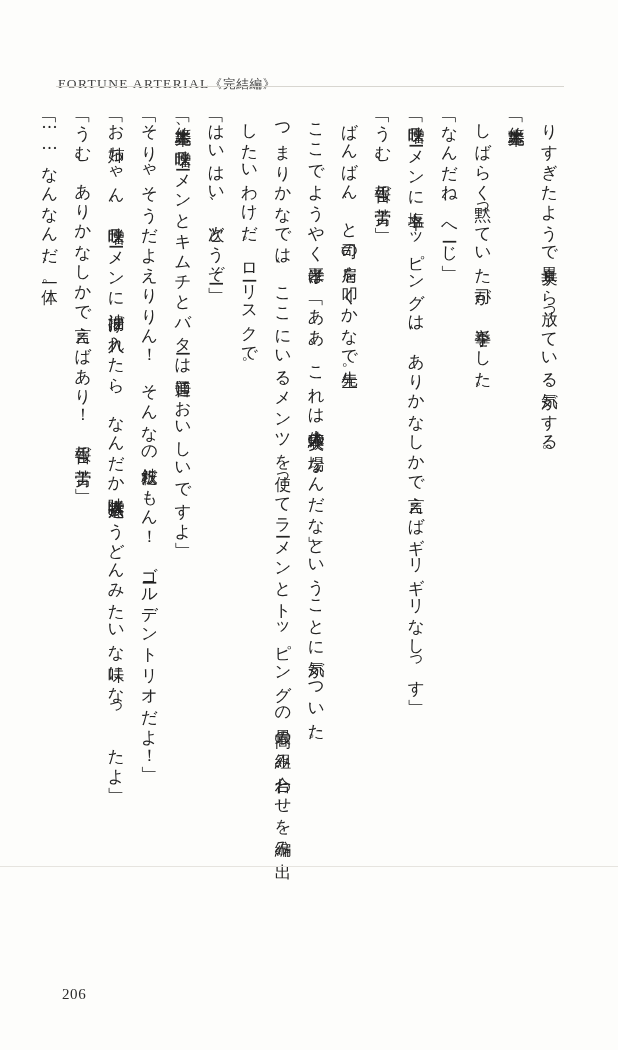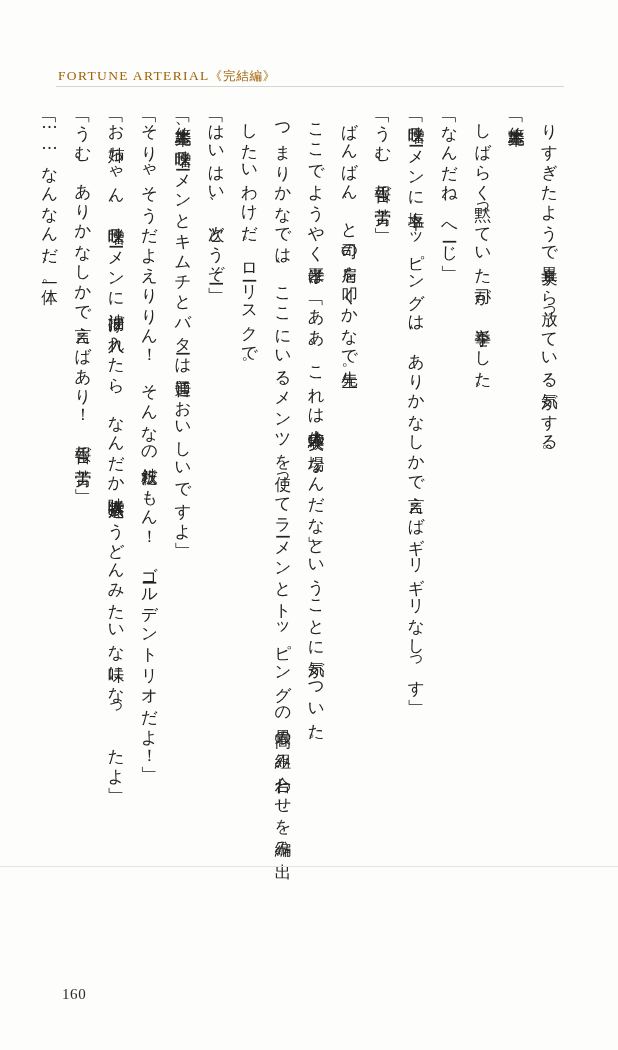--- a/index.html
+++ b/index.html
@@ -18,25 +18,25 @@
 
   .page {
     position: absolute;
     inset: 0;
     background: #fdfdfb;
   }
 
   
   .running-head {
     position: absolute;
-    top: 68px;
+    top: 76px;
     left: 58px;
     font-size: 13.5px;
     letter-spacing: 0.06em;
-    color: #a16207;
+    color: #404040;
     white-space: nowrap;
     font-family: "Liberation Serif", "DejaVu Serif", serif;
   }
   .running-head .title {
     font-variant: small-caps;
     letter-spacing: 0.1em;
   }
   .running-head .sub {
     font-family: "DejaVu Serif", serif;
     font-size: 12.5px;
@@ -117,15 +117,15 @@
     <p>「悠木先輩、味噌ラーメンとキムチとバターは普通においしいですよ」</p>
     <p>「そりゃそうだよえりりん！　そんなの鉄板だもん！　ゴールデントリオだよ！」</p>
     <p>「お姉ちゃん、味噌ラーメンに油揚げ入れたら、なんだか味噌煮込みうどんみたいな味になっ
 たよ」</p>
     <p>「うむ、ありかなしかで言えばあり！　報告ご苦労！」</p>
     <p>「……なんなんだ、一体。</p>
   </div>
 
   <div class="foot-rule"></div>
 
-  <div class="page-number">160</div>
+  <div class="page-number">206</div>
 
 </div>
 
 </body></html>

